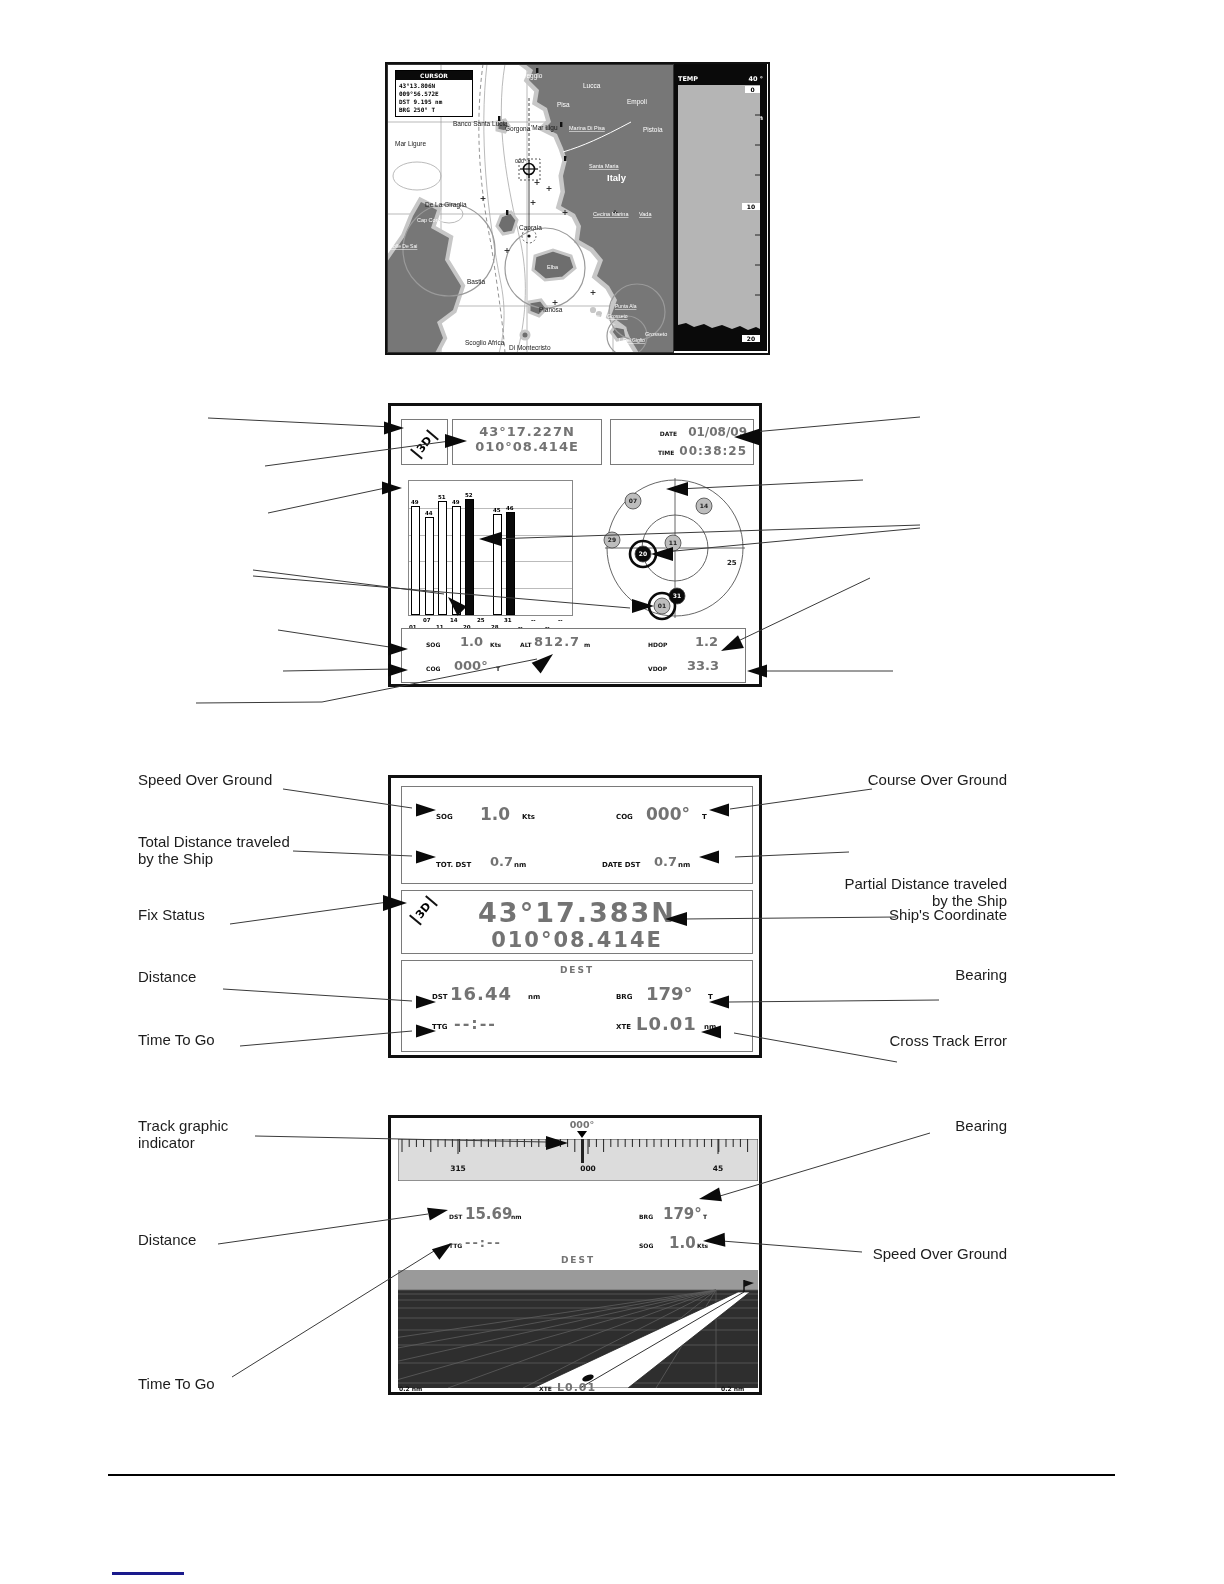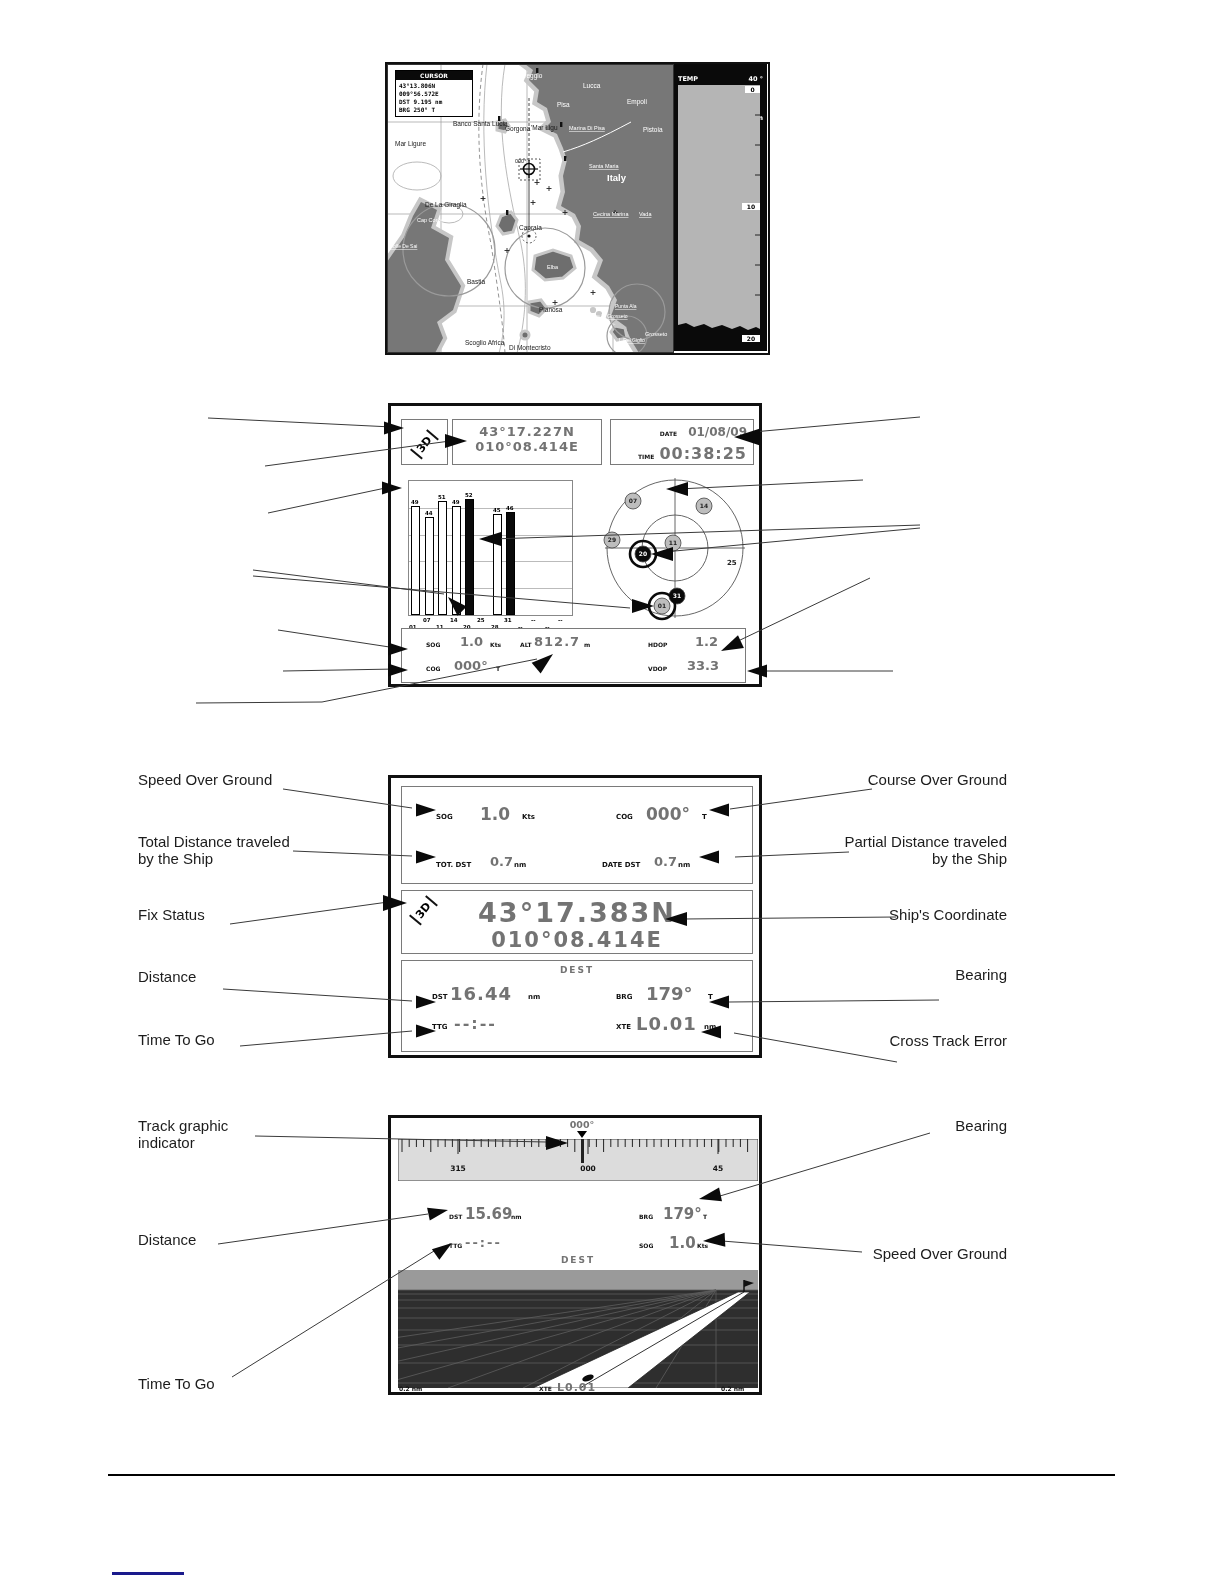--- a/index.html
+++ b/index.html
@@ -189,21 +189,21 @@
     <div class="dv" style="font-size:13px;margin-top:4px;letter-spacing:1px;">43°17.227N</div>
     <div class="dv" style="font-size:13px;letter-spacing:1px;">010°08.414E</div>
   </div>
   <div class="ibox" style="left:219px;top:13px;width:144px;height:46px;">
     <div class="dtrow" style="left:0;top:5px;width:136px;">
       <span class="sl6">DATE</span>
       <span class="dv" style="font-size:12px;margin-left:6px;">01/08/09</span>
     </div>
     <div class="dtrow" style="left:0;top:24px;width:136px;">
       <span class="sl6">TIME</span>
-      <span class="dv" style="font-size:16px;letter-spacing:1px;">00:38:25</span>
+      <span class="dv" style="font-size:12px;letter-spacing:1px;">00:38:25</span>
     </div>
   </div>
 
   <div class="abs" id="barplot" style="left:17px;top:74px;width:165px;height:136px;border:1px solid #888;box-sizing:border-box;">
     <div class="abs" style="left:0;top:20%;width:100%;height:1px;background:#bbb;"></div>
     <div class="abs" style="left:0;top:40%;width:100%;height:1px;background:#bbb;"></div>
     <div class="abs" style="left:0;top:60%;width:100%;height:1px;background:#bbb;"></div>
     <div class="abs" style="left:0;top:80%;width:100%;height:1px;background:#bbb;"></div>
   <div class="barv" style="left: 2px; bottom: 0px; width: 9px; height: 109px;"></div>
       <div class="bl" style="left: 2px; bottom: 110px;">49</div>
@@ -496,21 +496,21 @@
     <polygon points="703,1241 724.6034980709001,1232.8582022193732 725.3362014583013,1246.839015705937" fill="#0a0a0a"></polygon>
   </svg>
 <div id="callouts">
     <div class="callout" style="left: 138px; top: 771px;">Speed Over Ground</div>
     <div class="callout" style="left: 138px; top: 833px;">Total Distance traveled
 by the Ship</div>
     <div class="callout" style="left: 138px; top: 906px;">Fix Status</div>
     <div class="callout" style="left: 138px; top: 968px;">Distance</div>
     <div class="callout" style="left: 138px; top: 1031px;">Time To Go</div>
     <div class="callout r" style="right: 217px; top: 771px;">Course Over Ground</div>
-    <div class="callout r" style="right: 217px; top: 833px; text-align: right;">Partial Distance traveled
+    <div class="callout r" style="right: 217px; top: 875px; text-align: right;">Partial Distance traveled
 by the Ship</div>
     <div class="callout r" style="right: 217px; top: 906px;">Ship's Coordinate</div>
     <div class="callout r" style="right: 217px; top: 966px;">Bearing</div>
     <div class="callout r" style="right: 217px; top: 1032px;">Cross Track Error</div>
     <div class="callout" style="left: 138px; top: 1117px;">Track graphic
 indicator</div>
     <div class="callout" style="left: 138px; top: 1231px;">Distance</div>
     <div class="callout" style="left: 138px; top: 1375px;">Time To Go</div>
     <div class="callout r" style="right: 217px; top: 1117px;">Bearing</div>
     <div class="callout r" style="right: 217px; top: 1245px;">Speed Over Ground</div>

